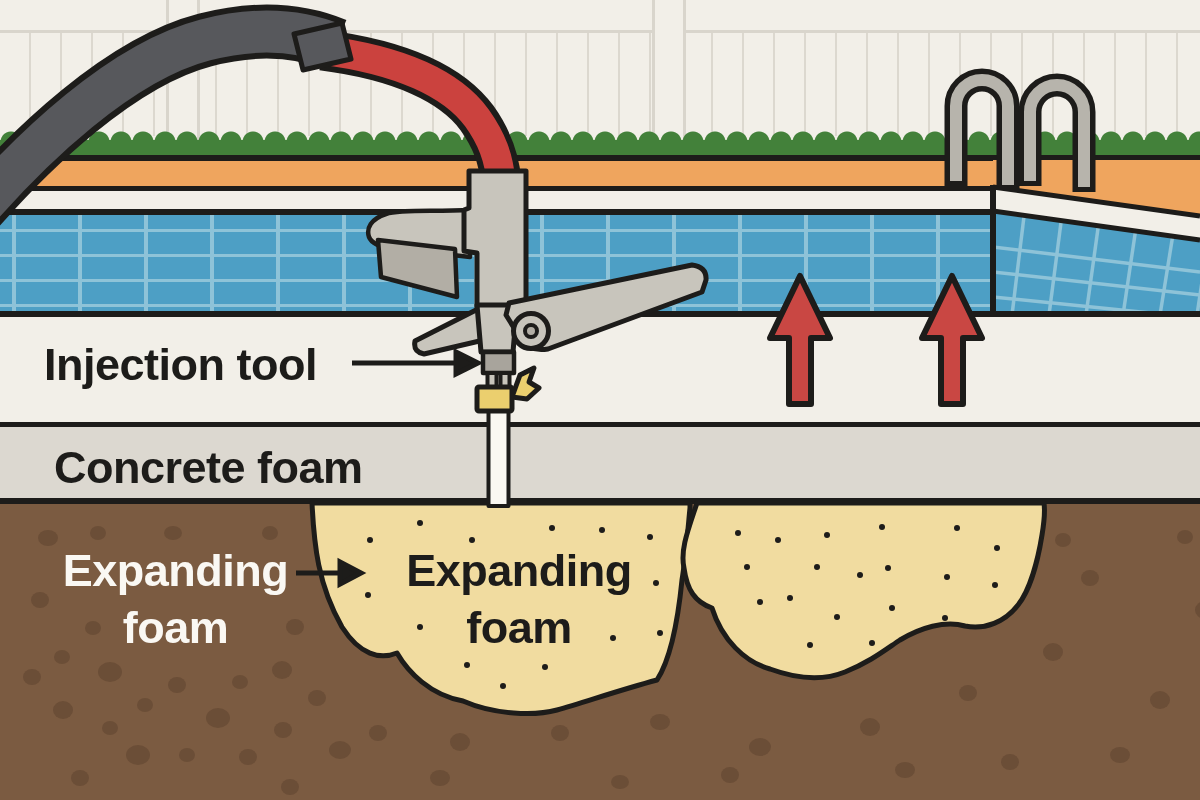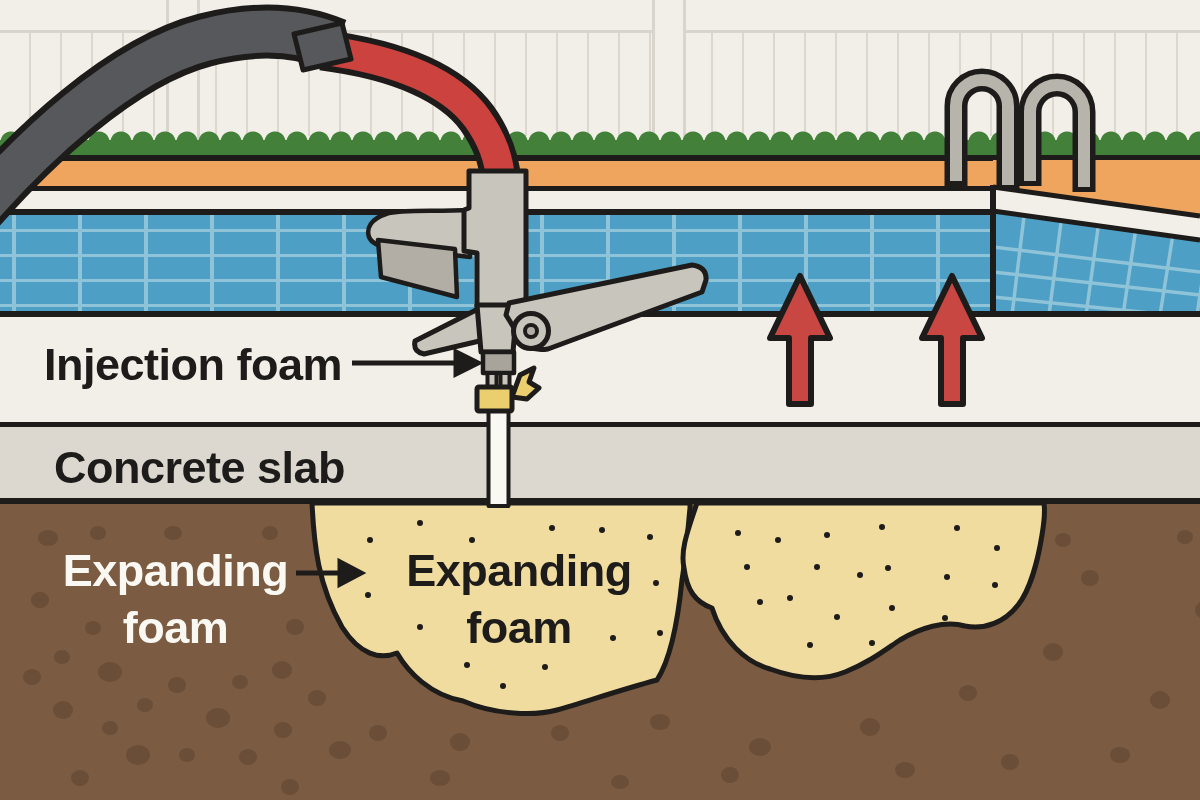--- a/index.html
+++ b/index.html
@@ -243,22 +243,22 @@
     <path d="M509,303 L692,265 Q707,267 706,280 L702,292 L548,349 Q529,352 521,339 L506,315 Z" fill="#c8c5bc" stroke="#1d1c1a" stroke-width="5"></path>
     <circle cx="531" cy="331" r="17.5" fill="#c8c5bc" stroke="#1d1c1a" stroke-width="5"></circle>
     <circle cx="531" cy="331" r="6" fill="#b2aea5" stroke="#1d1c1a" stroke-width="4"></circle>
     <rect x="483" y="352" width="31" height="21" fill="#a8a49c" stroke="#1d1c1a" stroke-width="4.5"></rect>
     <rect x="487.5" y="373" width="9" height="15" fill="#c8c5bc" stroke="#1d1c1a" stroke-width="4"></rect>
     <rect x="500.5" y="373" width="9" height="15" fill="#c8c5bc" stroke="#1d1c1a" stroke-width="4"></rect>
     <path d="M512,397 L520,375 L534,368 L529,382 L539,388 L527,399 Z" fill="#ebcf6e" stroke="#1d1c1a" stroke-width="5"></path>
     <rect x="477" y="387" width="35" height="24" rx="2" fill="#ebcf6e" stroke="#1d1c1a" stroke-width="5"></rect>
   </svg>
 
-  <div class="label label-injection">Injection foam</div>
-  <div class="label label-slab">Concrete slab</div>
+  <div class="label label-injection">Injection tool</div>
+  <div class="label label-slab">Concrete foam</div>
   <div class="label label-foam-white">Expanding foam</div>
   <div class="label label-foam-inner">Expanding foam</div>
 
   <svg class="abs" style="left:0;top:0;pointer-events:none" width="1200" height="800" viewBox="0 0 1200 800">
     <g stroke="#1d1c1a" stroke-width="5" fill="#1d1c1a">
       <line x1="352" y1="363" x2="456" y2="363"></line>
       <polygon points="456,352 478,363 456,374"></polygon>
       <line x1="296" y1="573" x2="340" y2="573"></line>
       <polygon points="340,562 361,573 340,584"></polygon>
     </g>

